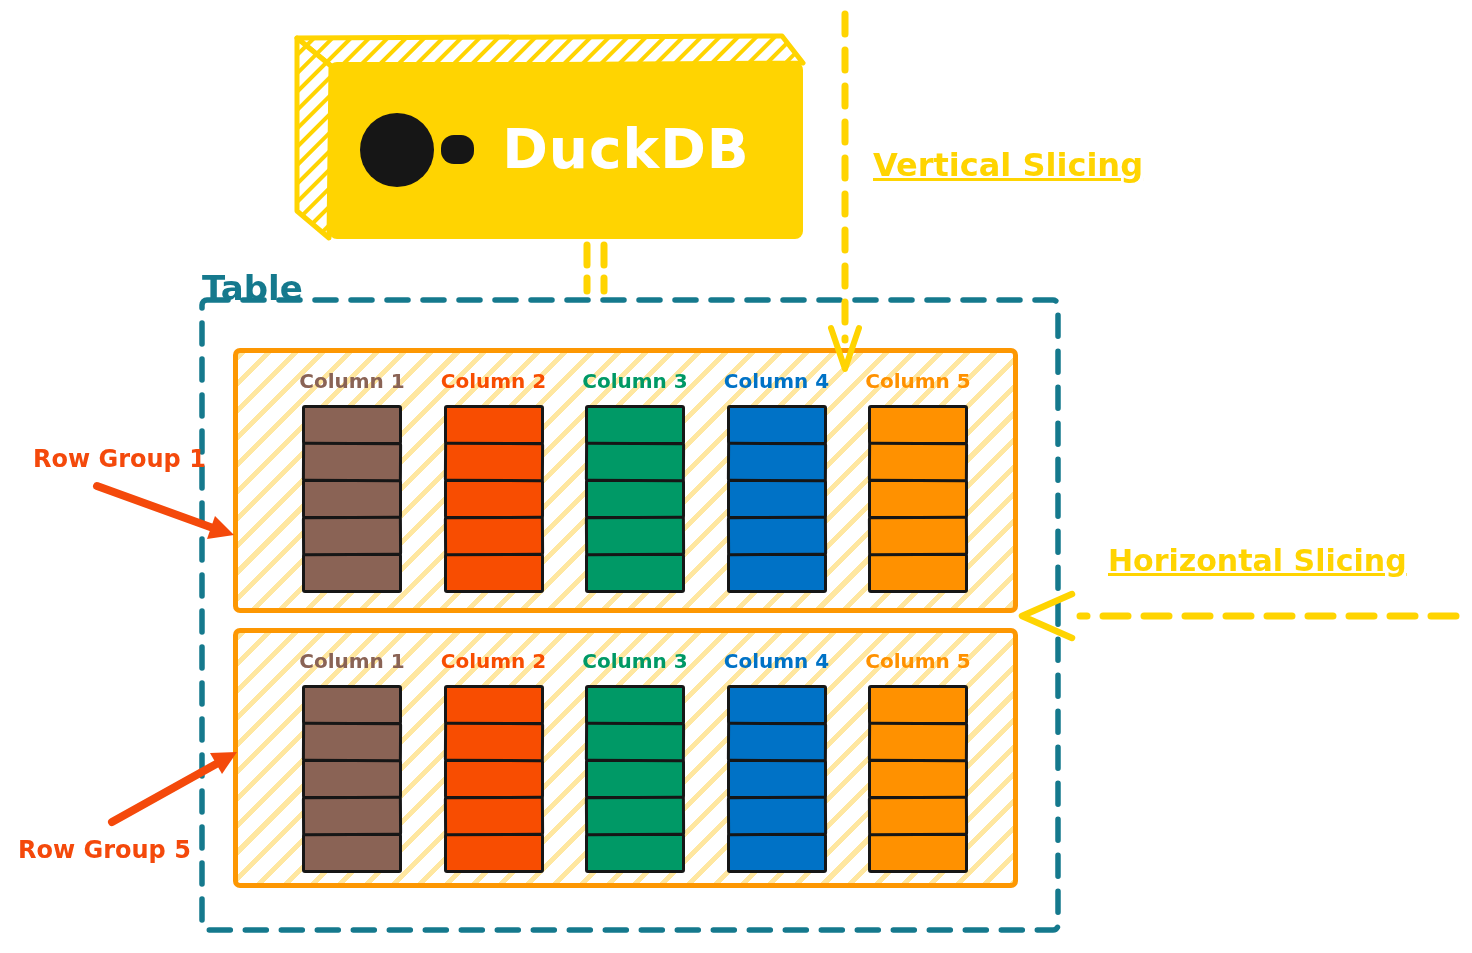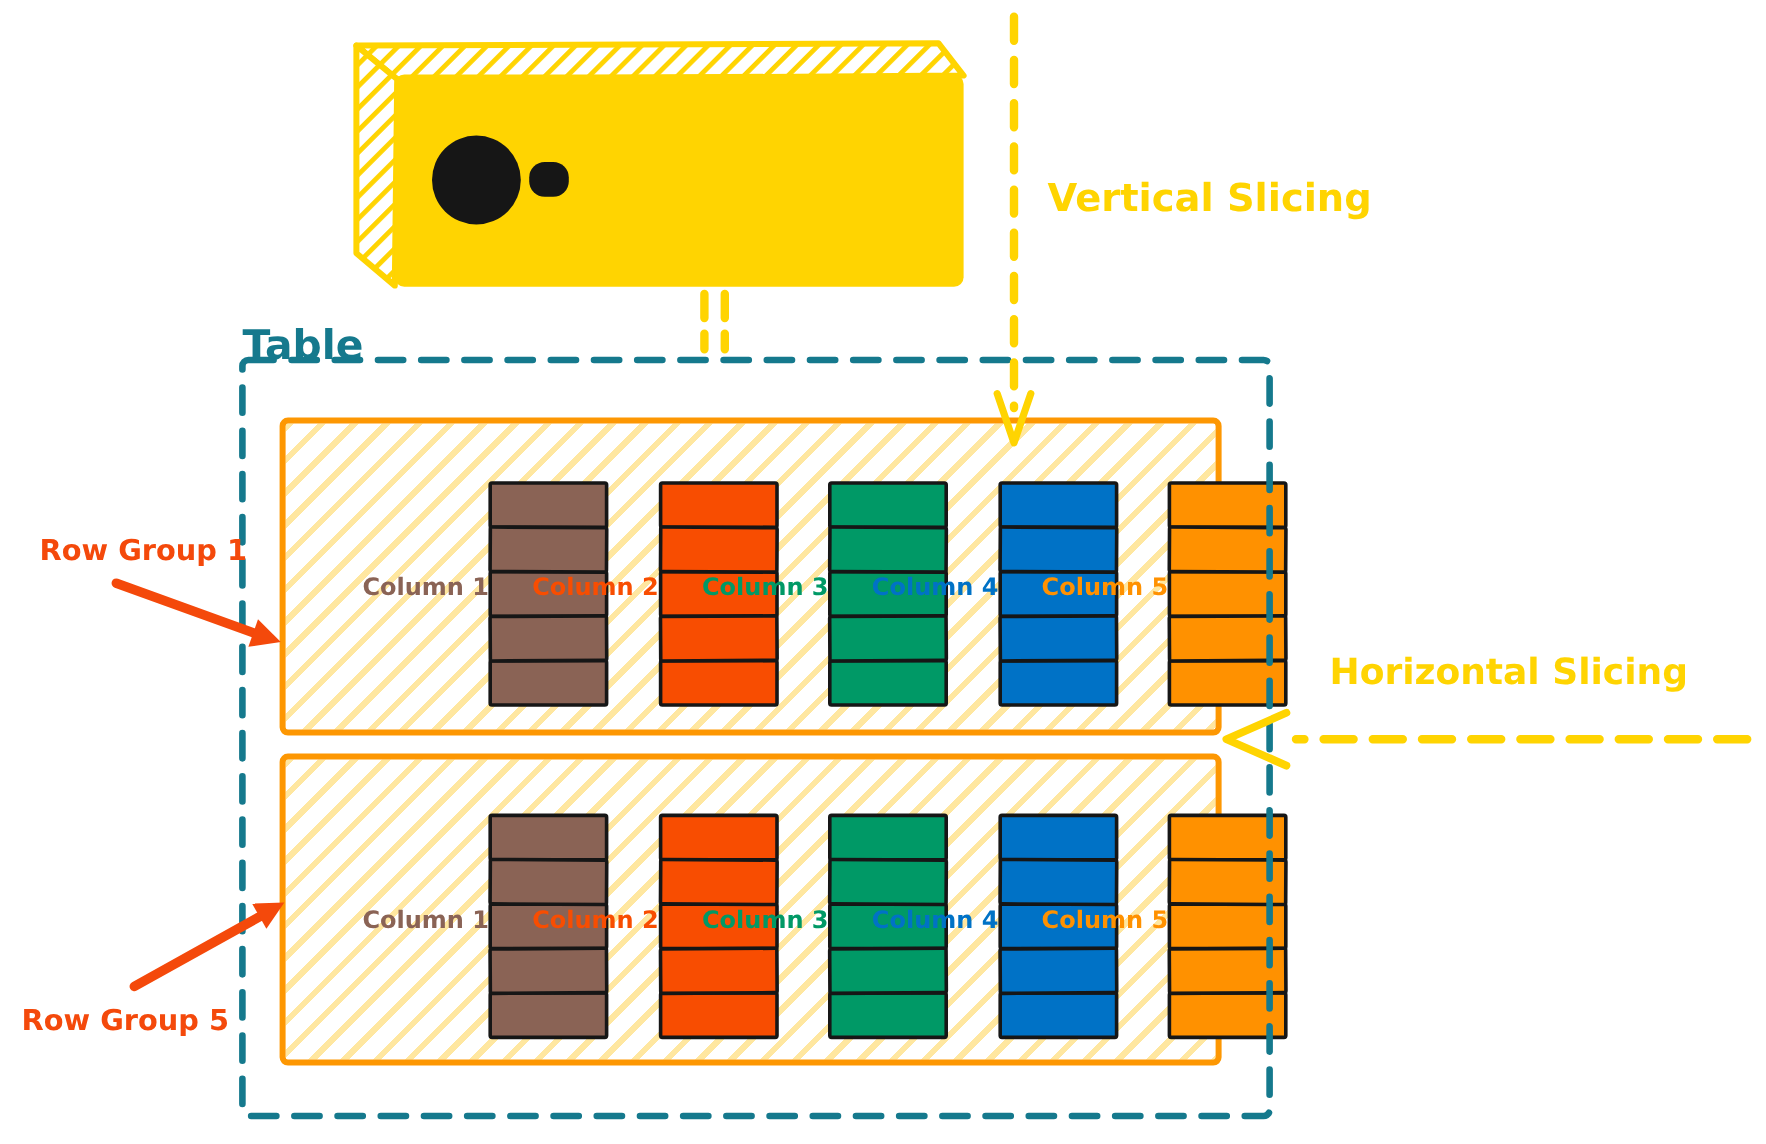--- a/index.html
+++ b/index.html
@@ -19,39 +19,39 @@
   .s-teal   { stroke:var(--teal); }
   .s-accent { stroke:var(--accent); }
   .f-accent { fill:var(--accent); }
   .f-ink    { fill:var(--ink); }
   .nofill   { fill:none; }
 
   
   #logo-title { left:490px; top:118px; width:272px; height:62px; line-height:62px;
     text-align:center; font-size:55px; letter-spacing:1px; color:var(--white); }
   .table-label { left:202px; top:248px; font-size:34px; color:var(--teal);margin-top:20px; }
-  .yellow-label { color:var(--yellow); }
+  .yellow-label { color:var(--yellow);text-decoration:underline; }
   .v-slice { left:873px;  top:146px; font-size:32px; }
   .h-slice { left:1108px; top:543px; font-size:30px; }
   .rg-label { color:var(--accent); font-size:24px; }
   .rg1-label { left:33px; top:445px; }
   .rg2-label { left:18px; top:836px; }
 
   
   .row-group {
     position:absolute; left:233px; width:785px; box-sizing:border-box;
     border:5px solid var(--orange); border-radius:7px;
     background:repeating-linear-gradient(135deg, var(--hatch) 0 5px, rgba(0,0,0,0) 5px 19px) #fff;
     display:flex; justify-content:space-between;
     padding:16px 45px 0 64px;
   }
   .rg1-box { top:348px; height:265px; }
   .rg2-box { top:628px; height:260px; }
 
-  .col-group { width:100px; display:flex; align-items:center; }
+  .col-group { width:100px; display:flex; flex-direction:column; align-items:center; }
   .col-header { font-weight:800; font-size:20px; white-space:nowrap;
     height:24px; line-height:24px; color:var(--cell); }
   .cell-stack { margin-top:12px; }
   .cell { width:94px; height:34px; box-sizing:content-box;
     border:3px solid var(--ink); border-radius:3px; background:var(--cell); }
   .cell + .cell { margin-top:-3px; }
   .cell:nth-child(2) { transform:rotate(0.35deg); }
   .cell:nth-child(4) { transform:rotate(-0.35deg); }
 </style>
 </head>
@@ -203,18 +203,19 @@
     <g>
       <line class="s-accent" x1="97" y1="486" x2="213" y2="528" stroke-width="8" stroke-linecap="round"></line>
       <polygon class="f-accent" points="234,535 207,539 215,516"></polygon>
     </g>
     <g>
       <line class="s-accent" x1="112" y1="822" x2="218" y2="763" stroke-width="8" stroke-linecap="round"></line>
       <polygon class="f-accent" points="237,752 222,774 210,753"></polygon>
     </g>
   </svg>
 
+  <div id="logo-title">DuckDB</div>
   <div class="label table-label">Table</div>
   <div class="label yellow-label v-slice">Vertical Slicing</div>
   <div class="label yellow-label h-slice">Horizontal Slicing</div>
   <div class="label rg-label rg1-label">Row Group 1</div>
   <div class="label rg-label rg2-label">Row Group 5</div>
 </div>
 
 </body></html>

